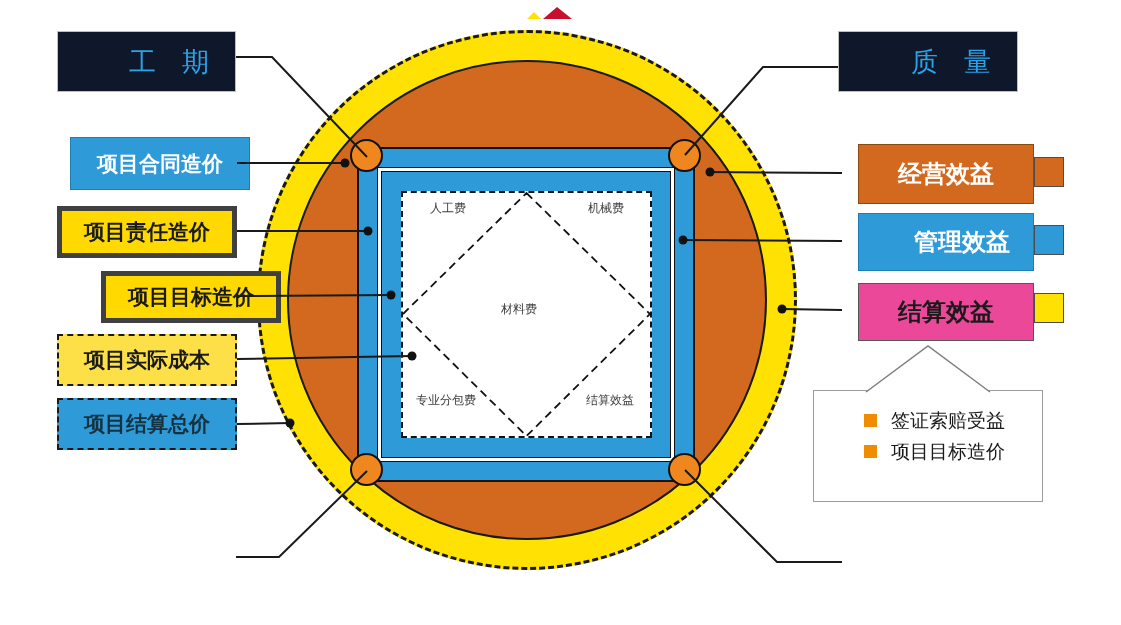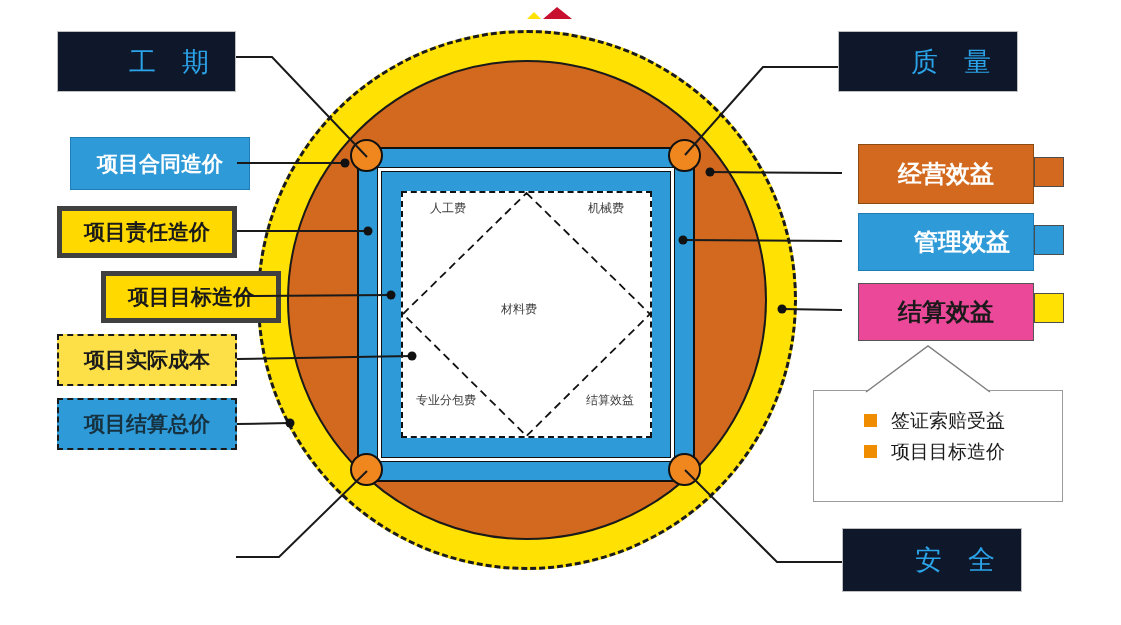--- a/index.html
+++ b/index.html
@@ -41,21 +41,21 @@
   
   .benefit-box{z-index:10;display:flex;align-items:center;justify-content:center;
                font-size:24px;font-weight:700;white-space:nowrap;margin-left:16px;}
   .orange-box{background:#D2691E;border:1px solid #8a4a10;color:#ffffff;}
   .blue-box{background:#2E9AD8;border:1px solid #1e7db5;color:#ffffff;}
   .yellow-box{background:#ec4899;border:1px solid #555;color:#1a1a1a;}
 
   .swatch{width:30px;height:30px;border:1px solid #4d4d4d;z-index:10;}
   .sw-orange{background:#D2691E;} .sw-blue{background:#2E9AD8;} .sw-yellow{background:#FFE103;}
 
-  .callout{left:813px;top:390px;width:250px;height:112px;background:#fff;
+  .callout{left:813px;top:390px;width:230px;height:112px;background:#fff;
            border:1px solid #9c9c9c;z-index:9;padding:14px 16px 0 50px;}
   .callout-row{display:flex;align-items:center;height:31px;}
   .bullet{width:13px;height:13px;background:#F08C00;margin-right:14px;flex:0 0 auto;}
   .callout-row span{font-size:19px;color:#1a1a1a;font-weight:500;white-space:nowrap;}
 
   .overlay{left:0;top:0;width:1121px;height:625px;z-index:30;pointer-events:none;}
 </style>
 </head>
 <body>
 
@@ -78,23 +78,20 @@
   <div class="abs corner-circle" style="left:350px;top:139px;"></div>
   <div class="abs corner-circle" style="left:668px;top:139px;"></div>
   <div class="abs corner-circle" style="left:350px;top:453px;"></div>
   <div class="abs corner-circle" style="left:668px;top:453px;"></div>
 
   <div class="abs corner-box" style="left:57px;top:31px;width:179px;height:61px;">
     <span>工期</span>
   </div>
   <div class="abs corner-box" style="left:838px;top:31px;width:180px;height:61px;">
     <span>质量</span>
-  </div>
-  <div class="abs corner-box" style="left:842px;top:528px;width:180px;height:64px;">
-    <span>安全</span>
   </div>
 
   <div class="abs side-box blue-solid" style="left:70px;top:137px;width:180px;height:53px;">项目合同造价</div>
   <div class="abs side-box yellow-solid" style="left:57px;top:206px;width:180px;height:52px;">项目责任造价</div>
   <div class="abs side-box yellow-solid" style="left:57px;top:271px;width:180px;height:52px;margin-left:44px;">项目目标造价</div>
   <div class="abs side-box yellow-dashed" style="left:57px;top:334px;width:180px;height:52px;">项目实际成本</div>
   <div class="abs side-box blue-dashed" style="left:57px;top:398px;width:180px;height:52px;">项目结算总价</div>
 
   <div class="abs benefit-box orange-box" style="left:842px;top:144px;width:176px;height:60px;">经营效益</div>
   <div class="abs benefit-box blue-box" style="left:842px;top:213px;width:176px;height:58px;padding-left:32px;">管理效益</div>

